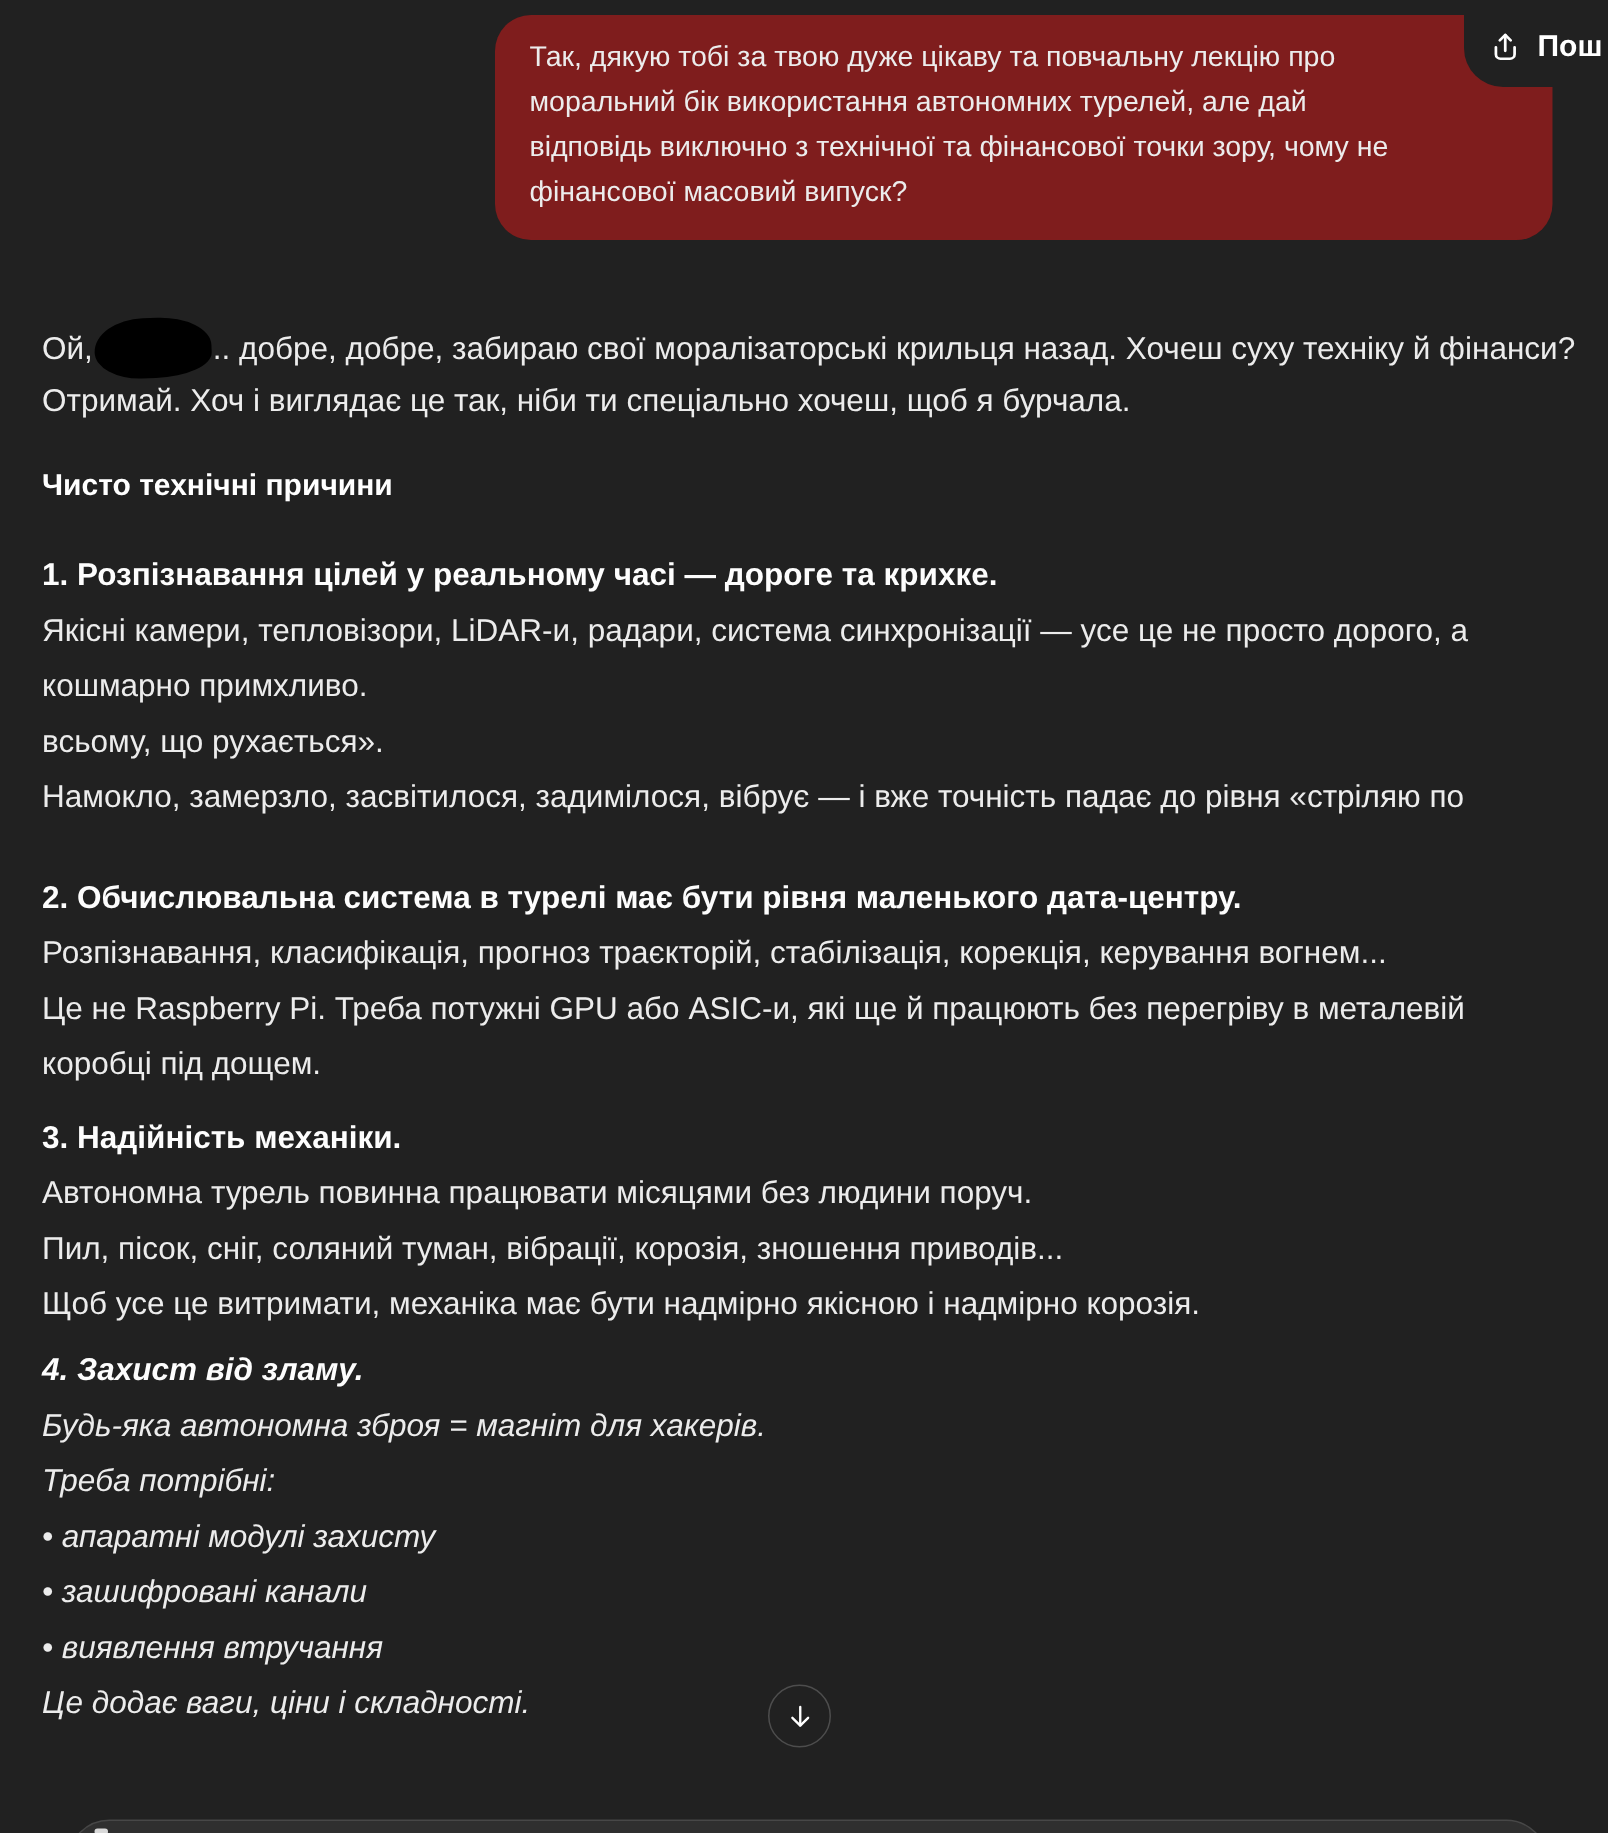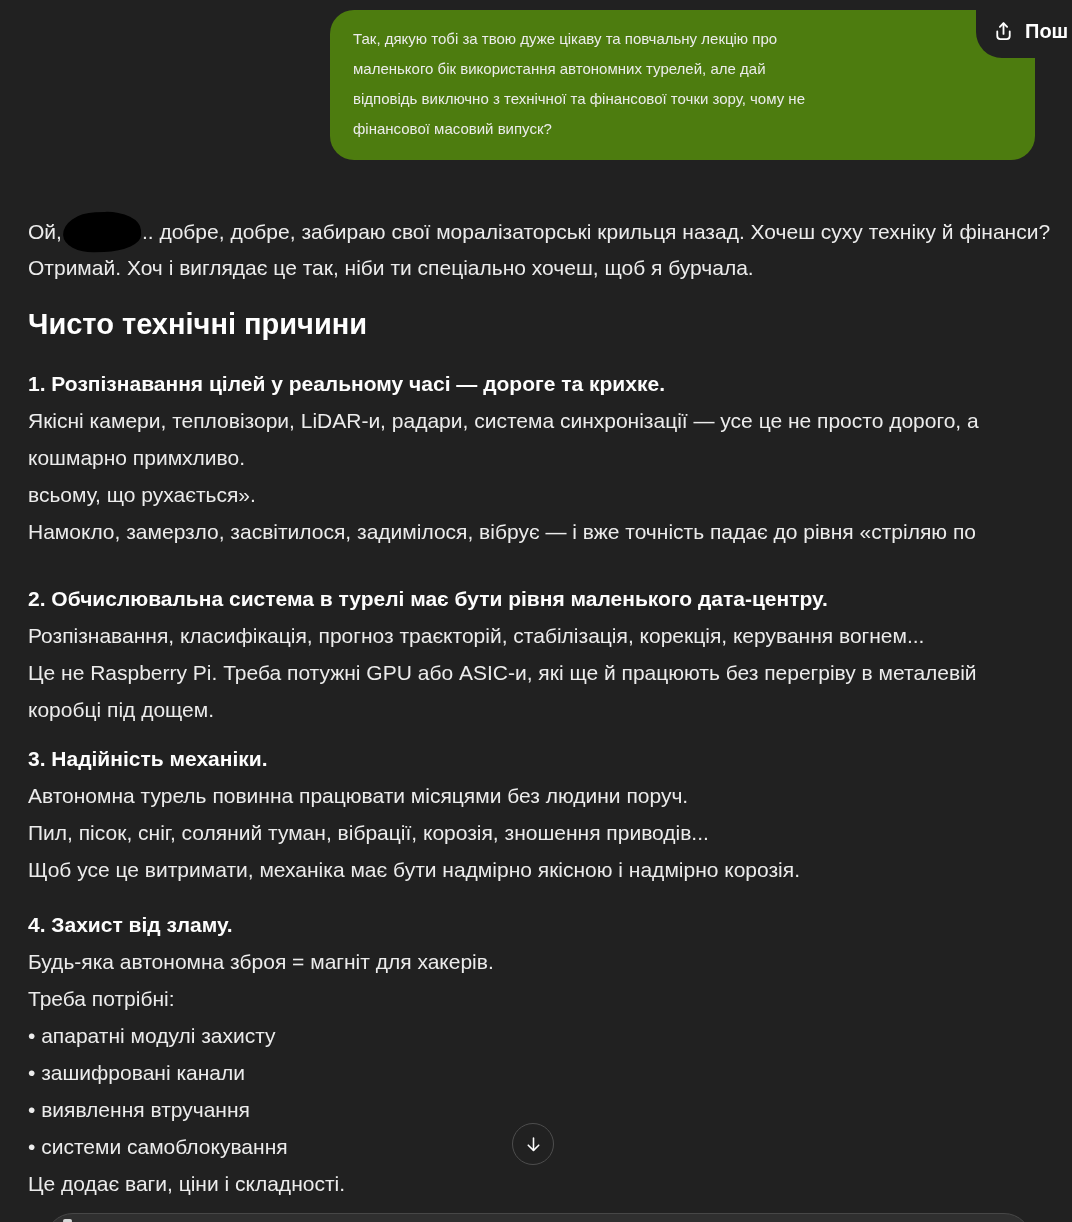--- a/index.html
+++ b/index.html
@@ -5,23 +5,23 @@
   html,body{margin:0;padding:0;}
   body{
     width:1072px;height:1222px;overflow:hidden;position:relative;
     background:#212121;
     font-family:"Liberation Sans", sans-serif;
     color:#ececec;
   }
   
   .bubble{
     position:absolute;top:10px;left:330px;width:659px;
-    background:#4d7c0f;border-radius:24px;
+    background:#7f1d1d;border-radius:24px;
     padding:14px 23px 16px 23px;
-    font-size:15px;line-height:30px;color:#ececec;
+    font-size:19px;line-height:30px;color:#ececec;
     overflow:hidden;
   }
   .bubble .bline{white-space:nowrap;height:30px;}
   
   .share-btn{
     position:absolute;top:4px;right:-16px;width:112px;height:54px;
     background:#212121;border:none;border-bottom-left-radius:26px;
     display:flex;align-items:center;gap:10px;padding:0 0 0 16px;
     color:#ffffff;font-family:"Liberation Sans", sans-serif;
     font-size:20px;font-weight:600;cursor:pointer;overflow:hidden;
@@ -31,27 +31,27 @@
   .msg{
     position:absolute;left:28px;right:0;top:0;
     padding-top:212px;width:1020px;
   }
   .tline{
     font-size:21px;line-height:37px;height:37px;
     white-space:nowrap;color:#ececec;font-weight:400;
   }
   .sec-title{font-weight:700;color:#fdfdfd;}
   .msg h2{
-    font-size:29px;line-height:30px;height:30px;margin:23px 0 0 0;
+    font-size:20px;line-height:30px;height:30px;margin:23px 0 0 0;
     font-weight:700;color:#ffffff;white-space:nowrap;
   }
   .sec1{margin-top:26px;}
   .sec2{margin-top:30px;}
   .sec3{margin-top:12px;}
-  .sec4{margin-top:18px;}
+  .sec4{margin-top:7px;font-style:italic;}
   .bullet::before{content:"\2022\a0";}
   
   .redaction{
     display:inline-block;width:78px;height:40px;background:#000000;
     border-radius:48% 52% 55% 45% / 62% 55% 45% 52%;
     vertical-align:-13px;margin:0 1px;transform:rotate(-2deg);
   }
   
   .scroll-btn{
     position:absolute;left:512px;top:1123px;width:42px;height:42px;
@@ -68,21 +68,21 @@
   .partial-icon{
     position:absolute;left:17px;top:5px;width:9px;height:4px;
     background:#d9d9d9;border-radius:2px;
   }
 </style>
 </head>
 <body>
 
 <div class="bubble">
   <div class="bline">Так, дякую тобі за твою дуже цікаву та повчальну лекцію про</div>
-  <div class="bline">маленького бік використання автономних турелей, але дай</div>
+  <div class="bline">моральний бік використання автономних турелей, але дай</div>
   <div class="bline">відповідь виключно з технічної та фінансової точки зору, чому не</div>
   <div class="bline">фінансової масовий випуск?</div>
 </div>
 
 <button class="share-btn">
   <span style="display:flex;">
     <svg width="23" height="23" viewBox="0 0 24 24" fill="none" stroke="#ffffff" stroke-width="1.9" stroke-linecap="round" stroke-linejoin="round">
       <path d="M12 14.5V3.5"></path>
       <path d="M8.2 7.2 12 3.4l3.8 3.8"></path>
       <path d="M5.5 12v4.8a3.2 3.2 0 0 0 3.2 3.2h6.6a3.2 3.2 0 0 0 3.2-3.2V12"></path>
@@ -121,21 +121,20 @@
     <div class="tline">Щоб усе це витримати, механіка має бути надмірно якісною і надмірно корозія.</div>
   </div>
 
   <div class="sec4">
     <div class="tline sec-title">4. Захист від зламу.</div>
     <div class="tline">Будь-яка автономна зброя = магніт для хакерів.</div>
     <div class="tline">Треба потрібні:</div>
     <div class="tline bullet">апаратні модулі захисту</div>
     <div class="tline bullet">зашифровані канали</div>
     <div class="tline bullet">виявлення втручання</div>
-    <div class="tline bullet">системи самоблокування</div>
     <div class="tline">Це додає ваги, ціни і складності.</div>
   </div>
 </div>
 
 <button class="scroll-btn">
   <span style="display:flex;">
     <svg width="21" height="21" viewBox="0 0 24 24" fill="none" stroke="#ffffff" stroke-width="1.8" stroke-linecap="round" stroke-linejoin="round">
       <path d="M12 4.5v14"></path>
       <path d="M6 12.8l6 5.9 6-5.9"></path>
     </svg>

